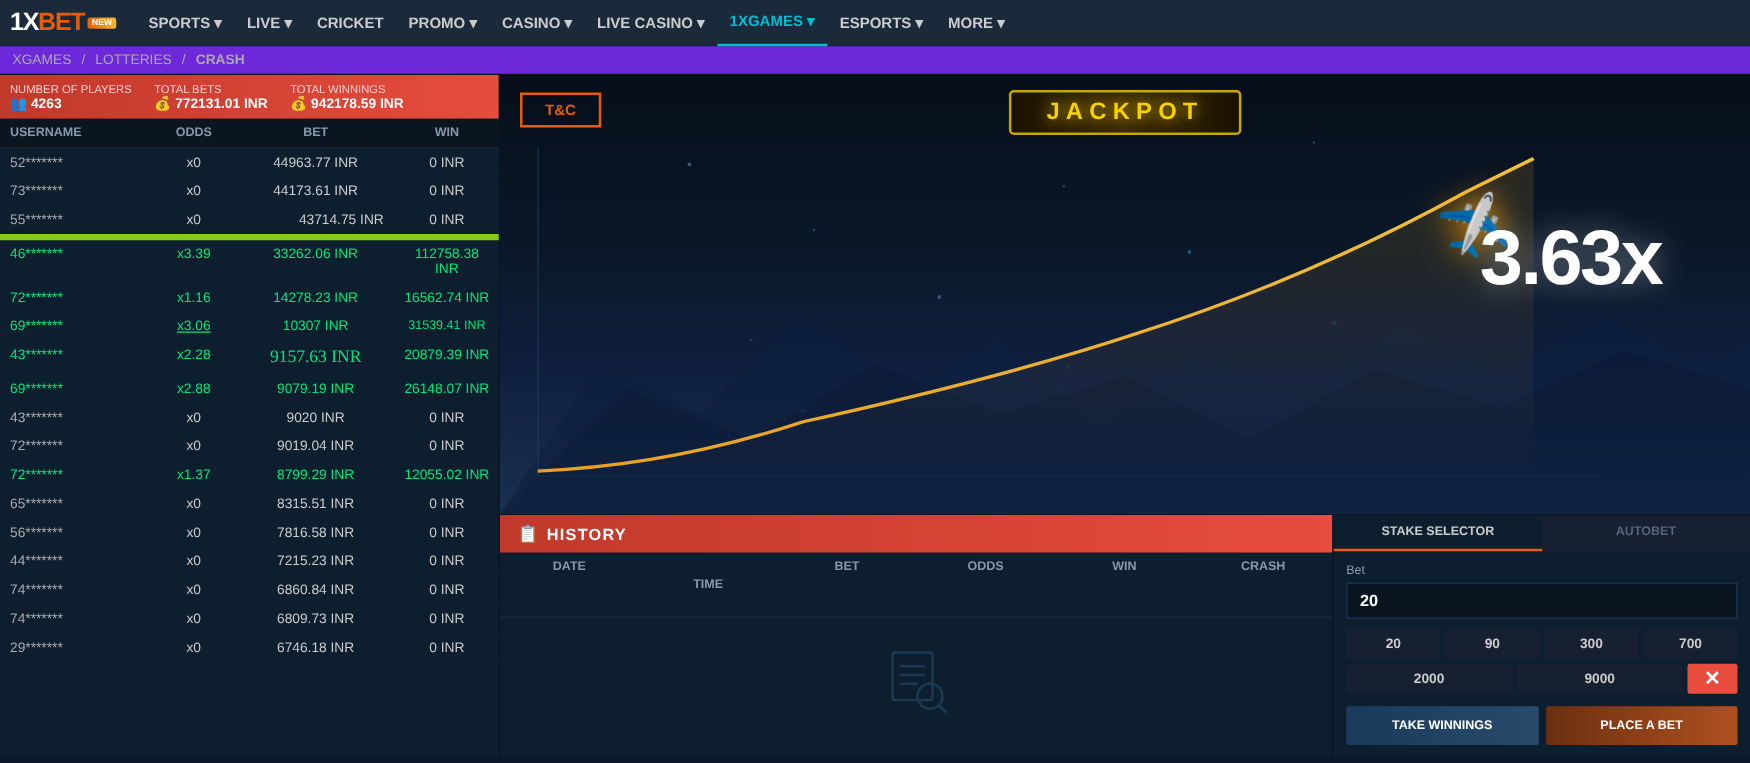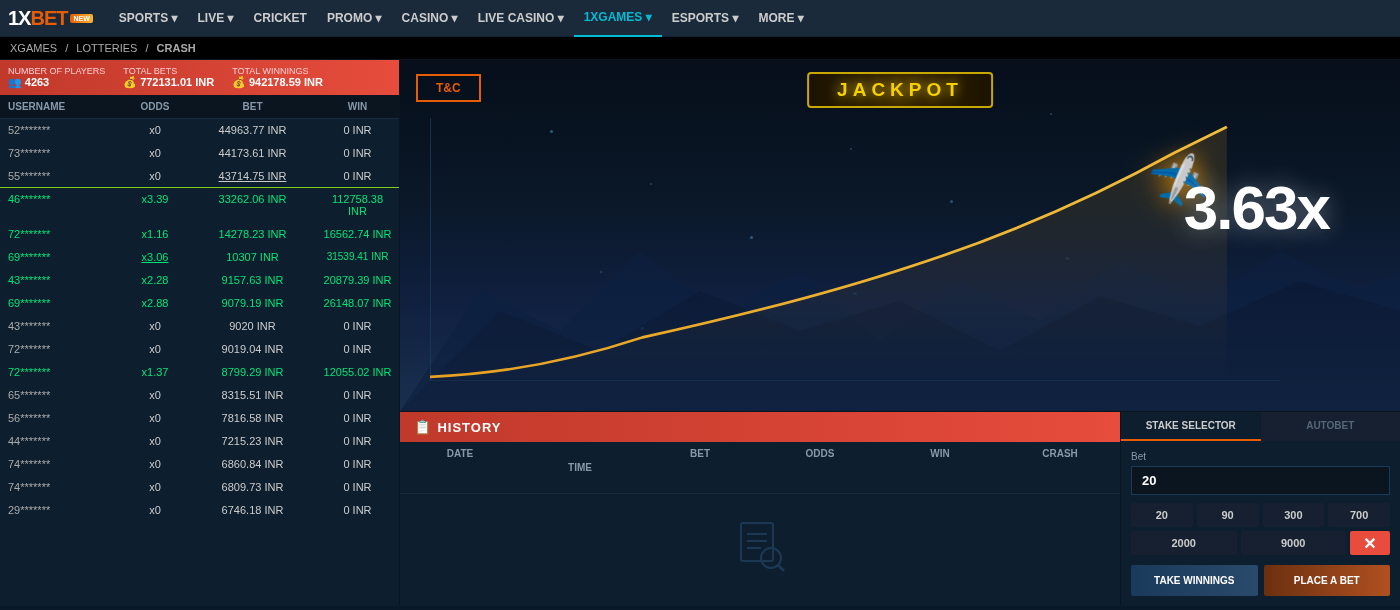--- a/index.html
+++ b/index.html
@@ -17,21 +17,21 @@
   <div style="color:#ccc;font-size:12px;font-weight:600;padding:0 10px;height:37px;display:flex;align-items:center;cursor:pointer;text-transform:uppercase;">LIVE ▾</div>
   <div style="color:#ccc;font-size:12px;font-weight:600;padding:0 10px;height:37px;display:flex;align-items:center;cursor:pointer;text-transform:uppercase;">CRICKET</div>
   <div style="color:#ccc;font-size:12px;font-weight:600;padding:0 10px;height:37px;display:flex;align-items:center;cursor:pointer;text-transform:uppercase;">PROMO ▾</div>
   <div style="color:#ccc;font-size:12px;font-weight:600;padding:0 10px;height:37px;display:flex;align-items:center;cursor:pointer;text-transform:uppercase;">CASINO ▾</div>
   <div style="color:#ccc;font-size:12px;font-weight:600;padding:0 10px;height:37px;display:flex;align-items:center;cursor:pointer;text-transform:uppercase;">LIVE CASINO ▾</div>
   <div style="color:#00bcd4;font-size:12px;font-weight:600;padding:0 10px;height:37px;display:flex;align-items:center;cursor:pointer;text-transform:uppercase;border-bottom:2px solid #00bcd4;">1XGAMES ▾</div>
   <div style="color:#ccc;font-size:12px;font-weight:600;padding:0 10px;height:37px;display:flex;align-items:center;cursor:pointer;text-transform:uppercase;">ESPORTS ▾</div>
   <div style="color:#ccc;font-size:12px;font-weight:600;padding:0 10px;height:37px;display:flex;align-items:center;cursor:pointer;text-transform:uppercase;">MORE ▾</div>
 </nav>
 
-<div style="background:#000000;padding:5px 10px;font-size:11px;color:#aaa;border-bottom:1px solid #0a1520;">
+<div style="background:#6d28d9;padding:5px 10px;font-size:11px;color:#aaa;border-bottom:1px solid #0a1520;">
   <span style="color:#aaa;cursor:pointer;">XGAMES</span>
   <span style="margin:0 5px;">/</span>
   <span style="color:#aaa;cursor:pointer;">LOTTERIES</span>
   <span style="margin:0 5px;">/</span>
   <span style="color:#aaa;font-weight:600;">CRASH</span>
 </div>
 
 <div style="display:flex;height:546px;">
 
   <div style="width:400px;background:#0d1e2e;border-right:1px solid #0a1520;display:flex;flex-direction:column;overflow:hidden;">
@@ -67,24 +67,24 @@
         <div style="padding:5px 8px;font-size:11px;color:#ccc;text-align:center;">0 INR</div>
       </div>
 
       <div style="display:grid;grid-template-columns:120px 70px 125px 85px;border-bottom:1px solid #0f1f2f;">
         <div style="padding:5px 8px;font-size:11px;color:#aaa;">73*******</div>
         <div style="padding:5px 8px;font-size:11px;color:#ccc;text-align:center;">x0</div>
         <div style="padding:5px 8px;font-size:11px;color:#ccc;text-align:center;">44173.61 INR</div>
         <div style="padding:5px 8px;font-size:11px;color:#ccc;text-align:center;">0 INR</div>
       </div>
 
-      <div style="display:grid;grid-template-columns:120px 70px 125px 85px;border-bottom:1px solid #84cc16;">
+      <div style="display:grid;grid-template-columns:120px 70px 125px 85px;border-bottom:5px solid #84cc16;">
         <div style="padding:5px 8px;font-size:11px;color:#aaa;">55*******</div>
         <div style="padding:5px 8px;font-size:11px;color:#ccc;text-align:center;">x0</div>
-        <div style="padding:5px 8px;font-size:11px;color:#ccc;text-align:center;text-decoration:underline;">43714.75 INR</div>
+        <div style="padding:5px 8px;font-size:11px;color:#ccc;text-align:right;">43714.75 INR</div>
         <div style="padding:5px 8px;font-size:11px;color:#ccc;text-align:center;">0 INR</div>
       </div>
 
       <div style="display:grid;grid-template-columns:120px 70px 125px 85px;border-bottom:1px solid #0f1f2f;">
         <div style="padding:5px 8px;font-size:11px;color:#00e676;">46*******</div>
         <div style="padding:5px 8px;font-size:11px;color:#00e676;text-align:center;">x3.39</div>
         <div style="padding:5px 8px;font-size:11px;color:#00e676;text-align:center;">33262.06 INR</div>
         <div style="padding:5px 8px;font-size:11px;color:#00e676;text-align:center;">112758.38 INR</div>
       </div>
 
@@ -98,21 +98,21 @@
       <div style="display:grid;grid-template-columns:120px 70px 125px 85px;border-bottom:1px solid #0f1f2f;">
         <div style="padding:5px 8px;font-size:11px;color:#00e676;">69*******</div>
         <div style="padding:5px 8px;font-size:11px;color:#00e676;text-align:center;text-decoration:underline;">x3.06</div>
         <div style="padding:5px 8px;font-size:11px;color:#00e676;text-align:center;">10307 INR</div>
         <div style="padding:5px 8px;font-size:10px;color:#00e676;text-align:center;">31539.41 INR</div>
       </div>
 
       <div style="display:grid;grid-template-columns:120px 70px 125px 85px;border-bottom:1px solid #0f1f2f;">
         <div style="padding:5px 8px;font-size:11px;color:#00e676;">43*******</div>
         <div style="padding:5px 8px;font-size:11px;color:#00e676;text-align:center;">x2.28</div>
-        <div style="padding:5px 8px;font-size:11px;color:#00e676;text-align:center;">9157.63 INR</div>
+        <div style="padding:5px 8px;font-size:14px;color:#00e676;text-align:center;font-family:Liberation Serif, serif;">9157.63 INR</div>
         <div style="padding:5px 8px;font-size:11px;color:#00e676;text-align:center;">20879.39 INR</div>
       </div>
 
       <div style="display:grid;grid-template-columns:120px 70px 125px 85px;border-bottom:1px solid #0f1f2f;">
         <div style="padding:5px 8px;font-size:11px;color:#00e676;">69*******</div>
         <div style="padding:5px 8px;font-size:11px;color:#00e676;text-align:center;">x2.88</div>
         <div style="padding:5px 8px;font-size:11px;color:#00e676;text-align:center;">9079.19 INR</div>
         <div style="padding:5px 8px;font-size:11px;color:#00e676;text-align:center;">26148.07 INR</div>
       </div>
 
@@ -260,21 +260,21 @@
               <line x1="14" y1="16" x2="34" y2="16" stroke="#3a6a9a" stroke-width="2"></line>
               <line x1="14" y1="23" x2="34" y2="23" stroke="#3a6a9a" stroke-width="2"></line>
               <line x1="14" y1="30" x2="28" y2="30" stroke="#3a6a9a" stroke-width="2"></line>
               <circle cx="38" cy="40" r="10" stroke="#3a6a9a" stroke-width="2" fill="none"></circle>
               <line x1="45" y1="47" x2="51" y2="53" stroke="#3a6a9a" stroke-width="2.5"></line>
             </svg>
           </div>
         </div>
       </div>
 
-      <div style="width:280px;background:#0d1e2e;border-top:1px solid #0a1520;border-left:1px solid #0a1520;">
+      <div style="width:334px;background:#0d1e2e;border-top:1px solid #0a1520;border-left:1px solid #0a1520;">
 
         <div style="display:flex;">
           <div style="flex:1;padding:8px;text-align:center;font-size:10px;font-weight:700;cursor:pointer;text-transform:uppercase;color:#ccc;border-bottom:2px solid #e85d04;background:#0d1e2e;">STAKE SELECTOR</div>
           <div style="flex:1;padding:8px;text-align:center;font-size:10px;font-weight:700;cursor:pointer;text-transform:uppercase;color:#556677;background:#162030;">AUTOBET</div>
         </div>
 
         <div style="padding:10px;">
           <div style="font-size:10px;color:#8899aa;margin-bottom:4px;">Bet</div>
           <input type="text" value="20" style="width: 100%; background: rgb(10, 21, 32); border: 1px solid rgb(26, 58, 90); color: rgb(255, 255, 255); font-size: 13px; font-weight: 700; padding: 6px 10px; margin-bottom: 8px; outline: none;">
 

